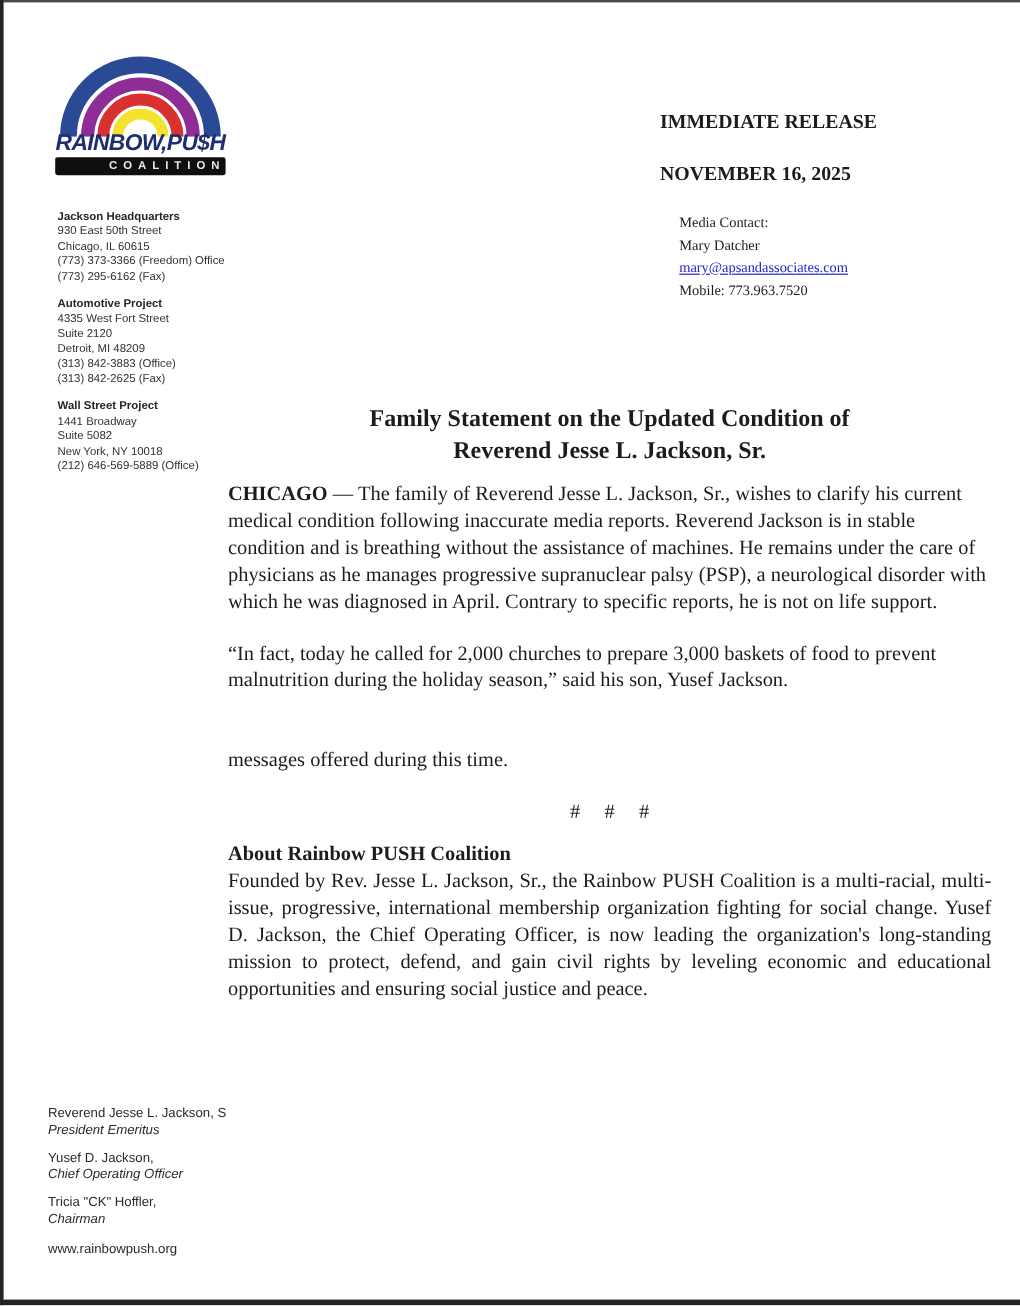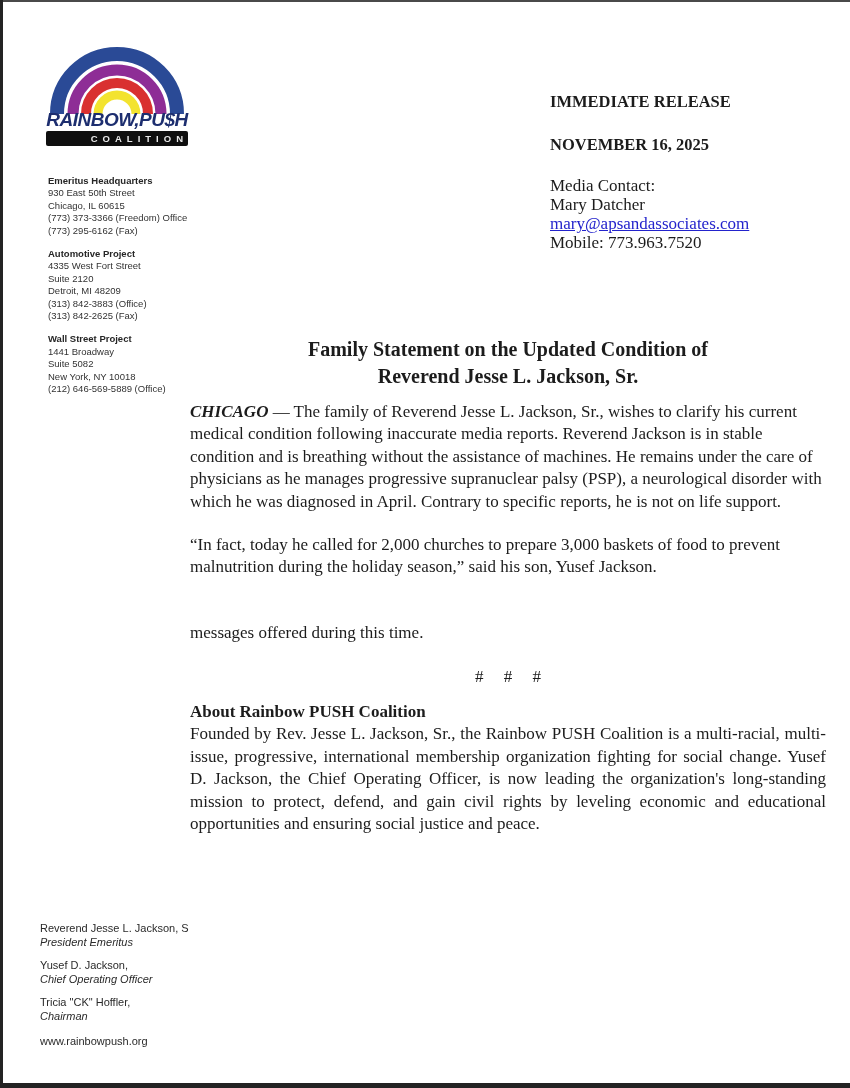--- a/index.html
+++ b/index.html
@@ -53,28 +53,28 @@
     font-family: "Liberation Sans", sans-serif;
     font-size: 9.5px; line-height: 12.4px; color: #323232;
   }
   .office { margin-bottom: 11px; }
   .office-title { font-weight: bold; color: #262626; }
 
   
   .release { position: absolute; left: 550px; top: 92px; width: 270px; font-size: 16.5px; }
   .release-label { font-weight: bold; }
   .release-date { font-weight: bold; margin-top: 23px; }
-  .contact { margin-top: 21px; font-size: 17px; line-height: 19px; }
+  .contact { margin-top: 21px; font-size: 12px; line-height: 19px; margin-left: 16px; }
   .contact a { color: #2323cc; text-decoration: underline; }
 
   
   .doc { position: absolute; left: 190px; top: 336px; width: 636px; font-size: 17px; line-height: 22.4px; }
   .doc-title { text-align: center; font-weight: bold; font-size: 20px; line-height: 27px; margin-bottom: 11px; }
   .doc p { margin: 0 0 21px 0; }
-  .lead { font-weight: bold; font-style: italic; }
+  .lead { font-weight: bold; }
   .end-mark { text-align: center; word-spacing: 16px; margin: 0 0 13px 0 !important; }
   .about-heading { font-weight: bold; margin: 0 0 0 0 !important; }
   .about-text { text-align: justify; }
 
   
   .officers {
     position: absolute; left: 40px; top: 922px; width: 230px;
     font-family: "Liberation Sans", sans-serif;
     font-size: 11px; line-height: 13.5px; color: #2a2a2a;
   }
@@ -97,21 +97,21 @@
       <path d="M 26 78 A 44 44 0 0 1 114 78" fill="none" stroke="#8e2d96" stroke-width="11"></path>
       <path d="M 39 78 A 31 31 0 0 1 101 78" fill="none" stroke="#d93030" stroke-width="10"></path>
       <path d="M 51 78 A 19 19 0 0 1 89 78" fill="none" stroke="#f3e32f" stroke-width="9"></path>
     </svg>
     <div class="logo-wordmark">RAINBOW,PU$H</div>
     <div class="logo-banner">COALITION</div>
   </div>
 
   <div class="offices">
     <div class="office">
-      <div class="office-title">Emeritus Headquarters</div>
+      <div class="office-title">Jackson Headquarters</div>
       <div>930 East 50th Street</div>
       <div>Chicago, IL  60615</div>
       <div>(773) 373-3366 (Freedom) Office</div>
       <div>(773) 295-6162 (Fax)</div>
     </div>
     <div class="office">
       <div class="office-title">Automotive Project</div>
       <div>4335 West Fort Street</div>
       <div>Suite 2120</div>
       <div>Detroit, MI  48209</div>

